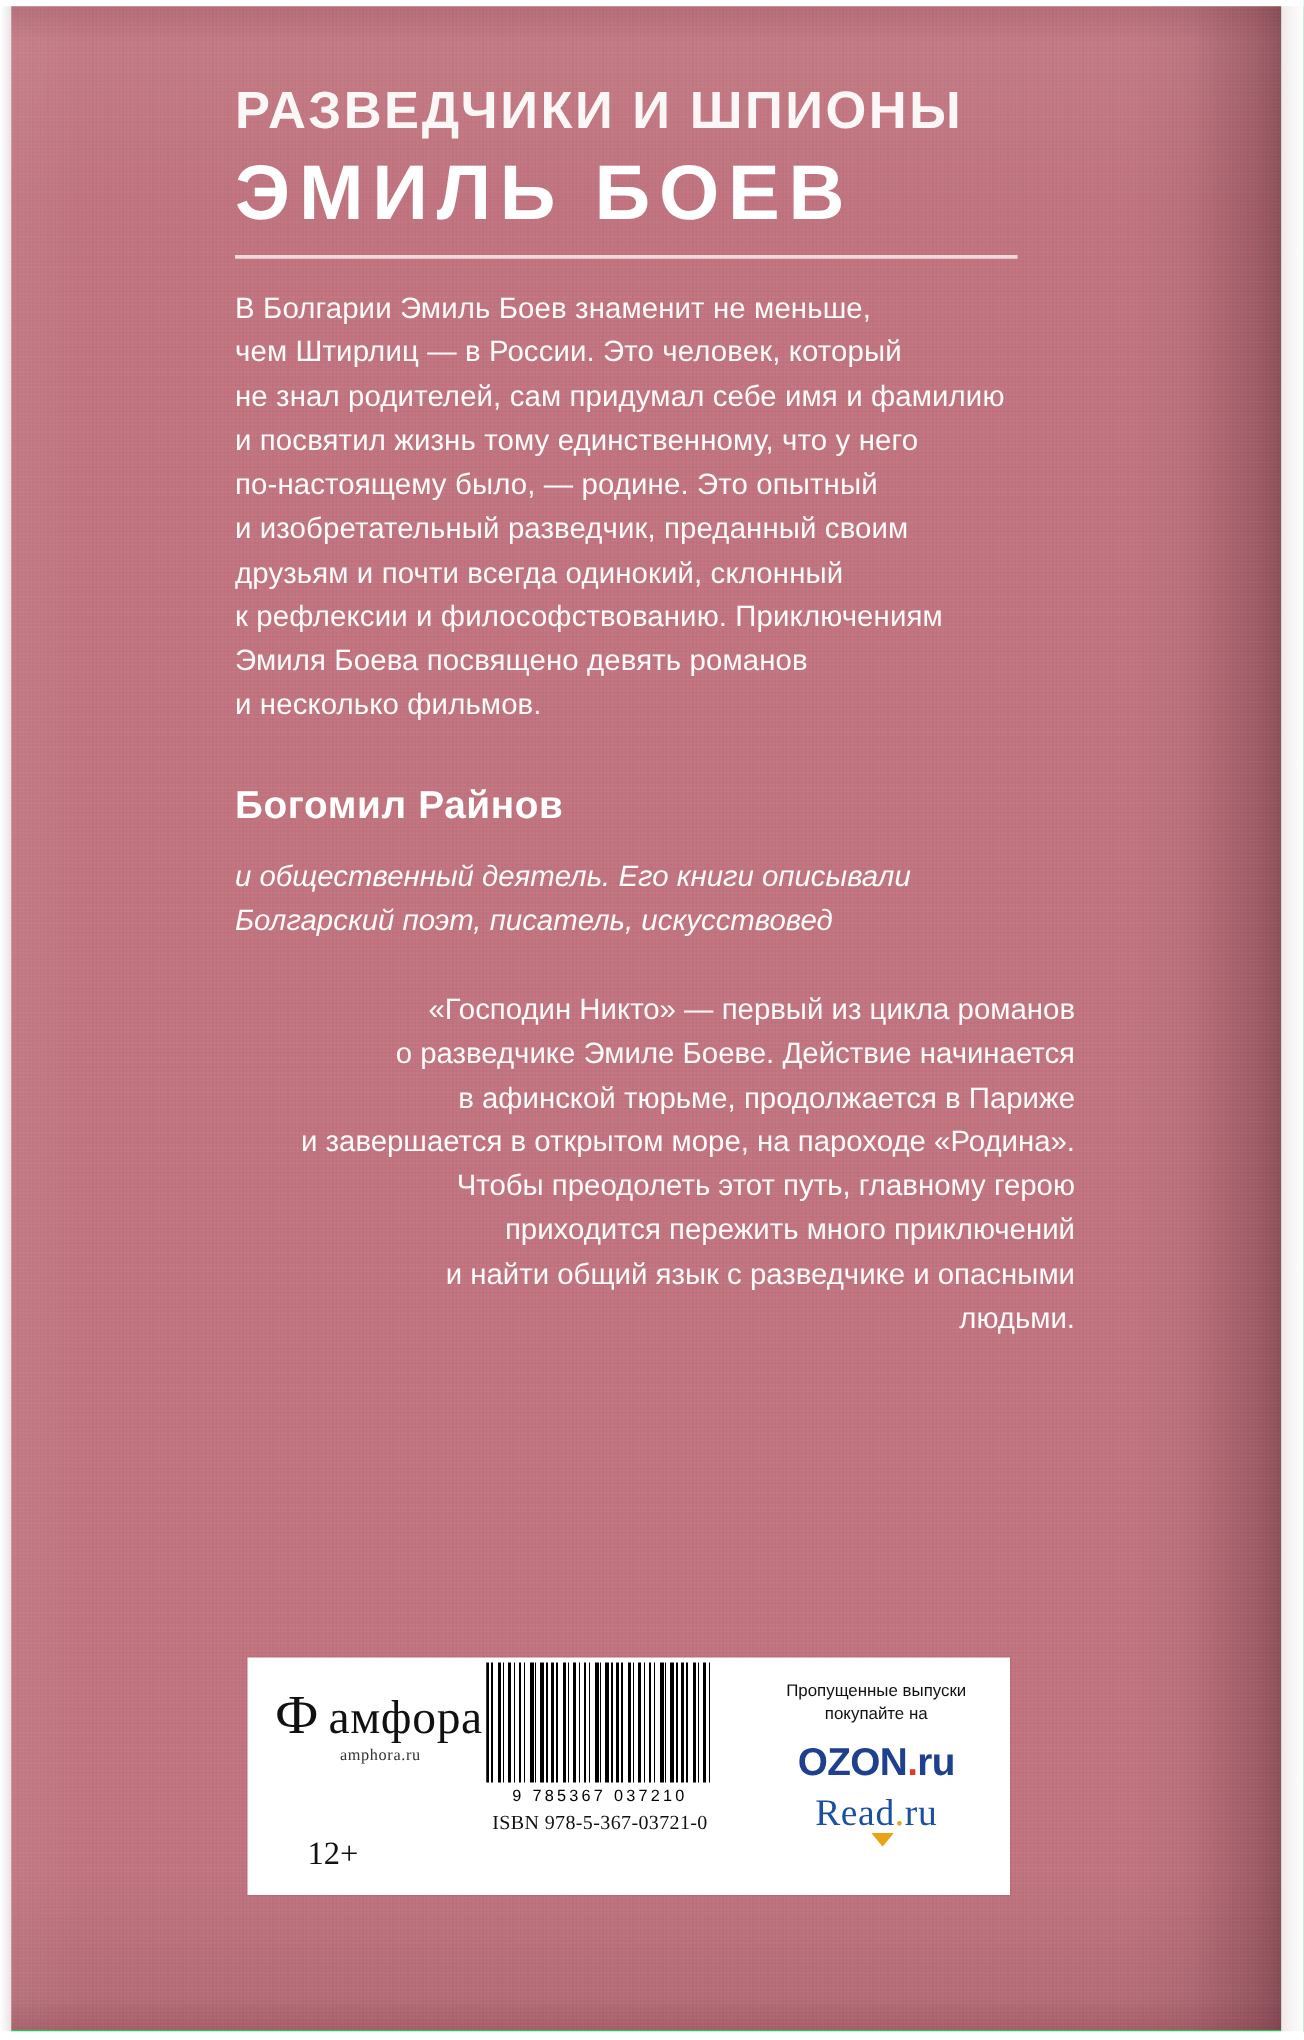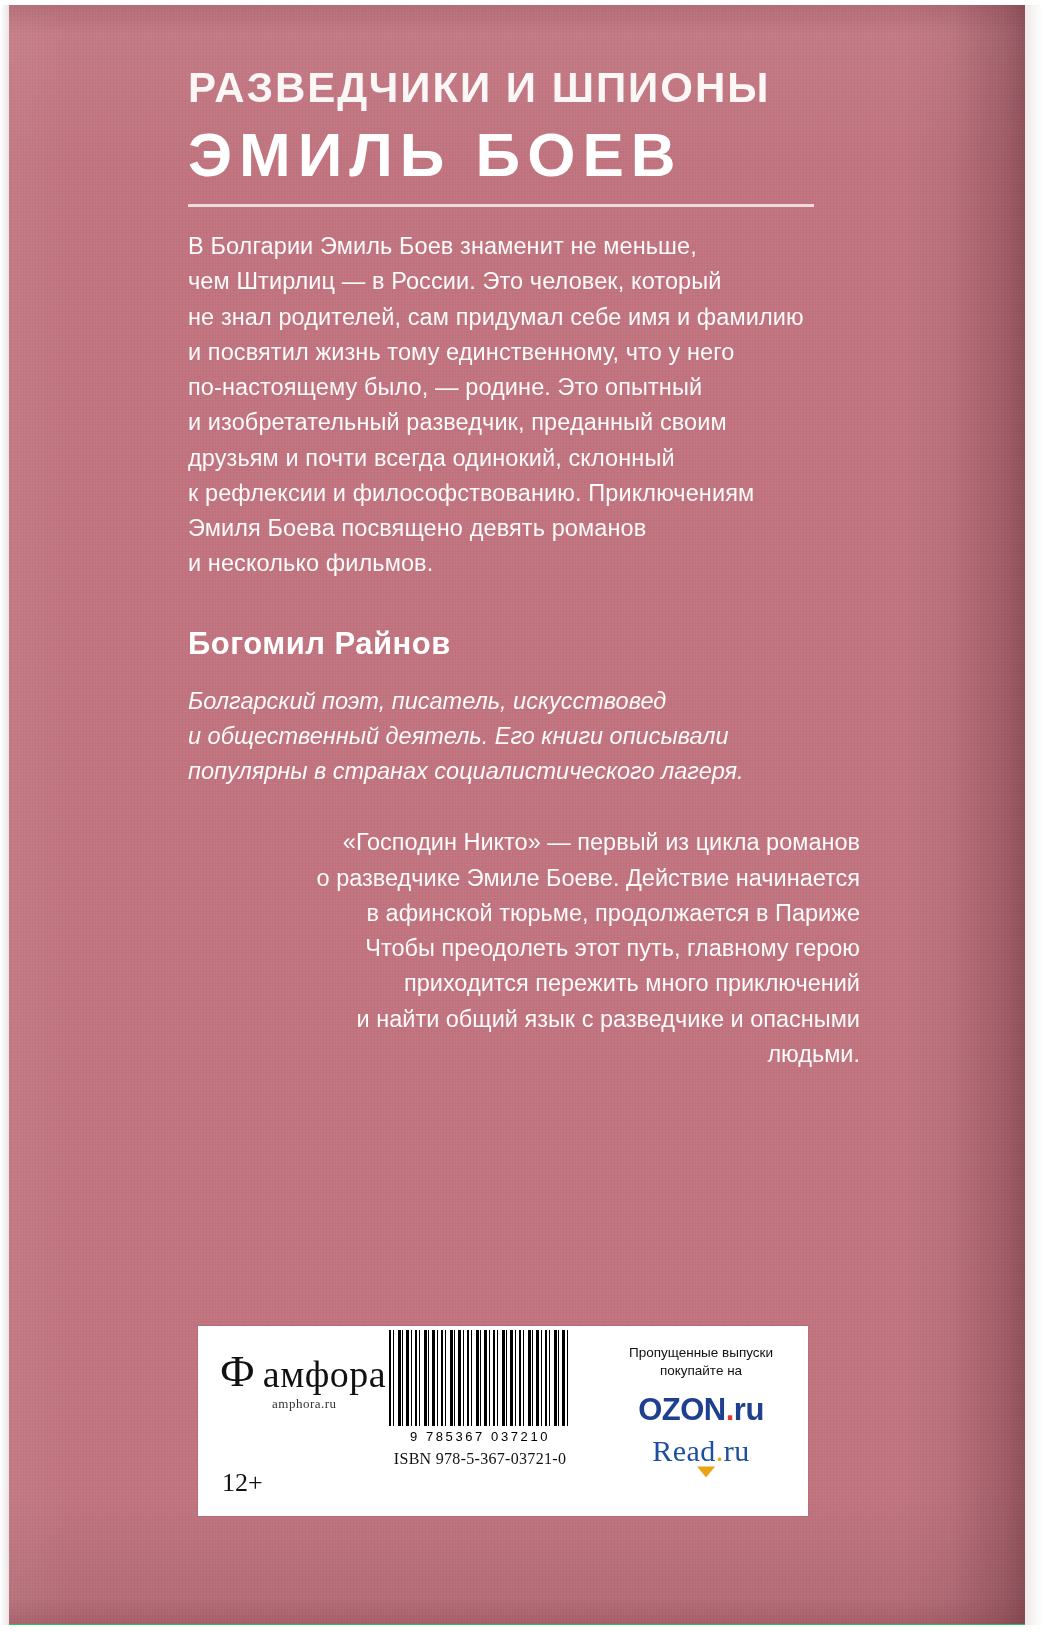--- a/index.html
+++ b/index.html
@@ -179,21 +179,21 @@
   .pub-site {
     margin-top: 4px;
     margin-left: 52px;
     font-family: "Liberation Serif", serif;
     font-size: 13px;
     color: #333333;
     letter-spacing: 0.5px;
   }
   .age-rating {
     position: absolute;
-    left: 24px;
+    left: 48px;
     bottom: 18px;
     font-family: "Liberation Serif", serif;
     font-size: 26px;
     color: #111111;
   }
 
   .barcode-block {
     width: 208px;
     box-sizing: border-box;
     padding: 4px 6px 0 6px;
@@ -319,29 +319,29 @@
         <span class="ln">и изобретательный разведчик, преданный своим</span>
         <span class="ln">друзьям и почти всегда одинокий, склонный</span>
         <span class="ln">к рефлексии и философствованию. Приключениям</span>
         <span class="ln">Эмиля Боева посвящено девять романов</span>
         <span class="ln">и несколько фильмов.</span>
       </div>
 
       <div class="author-name">Богомил Райнов</div>
 
       <div class="author-bio">
+        <span class="ln">и общественный деятель. Его книги описывали</span>
         <span class="ln">Болгарский поэт, писатель, искусствовед</span>
-        <span class="ln">и общественный деятель. Его книги описывали</span>
-        <span class="ln">популярны в странах социалистического лагеря.</span>
       </div>
 
       <div class="book-desc">
         <span class="ln">«Господин Никто» — первый из цикла романов</span>
         <span class="ln">о разведчике Эмиле Боеве. Действие начинается</span>
         <span class="ln">в афинской тюрьме, продолжается в Париже</span>
+        <span class="ln">и завершается в открытом море, на пароходе «Родина».</span>
         <span class="ln">Чтобы преодолеть этот путь, главному герою</span>
         <span class="ln">приходится пережить много приключений</span>
         <span class="ln">и найти общий язык с разведчике и опасными</span>
         <span class="ln">людьми.</span>
       </div>
 
     </div>
 
     <div class="barcode-panel">
 

